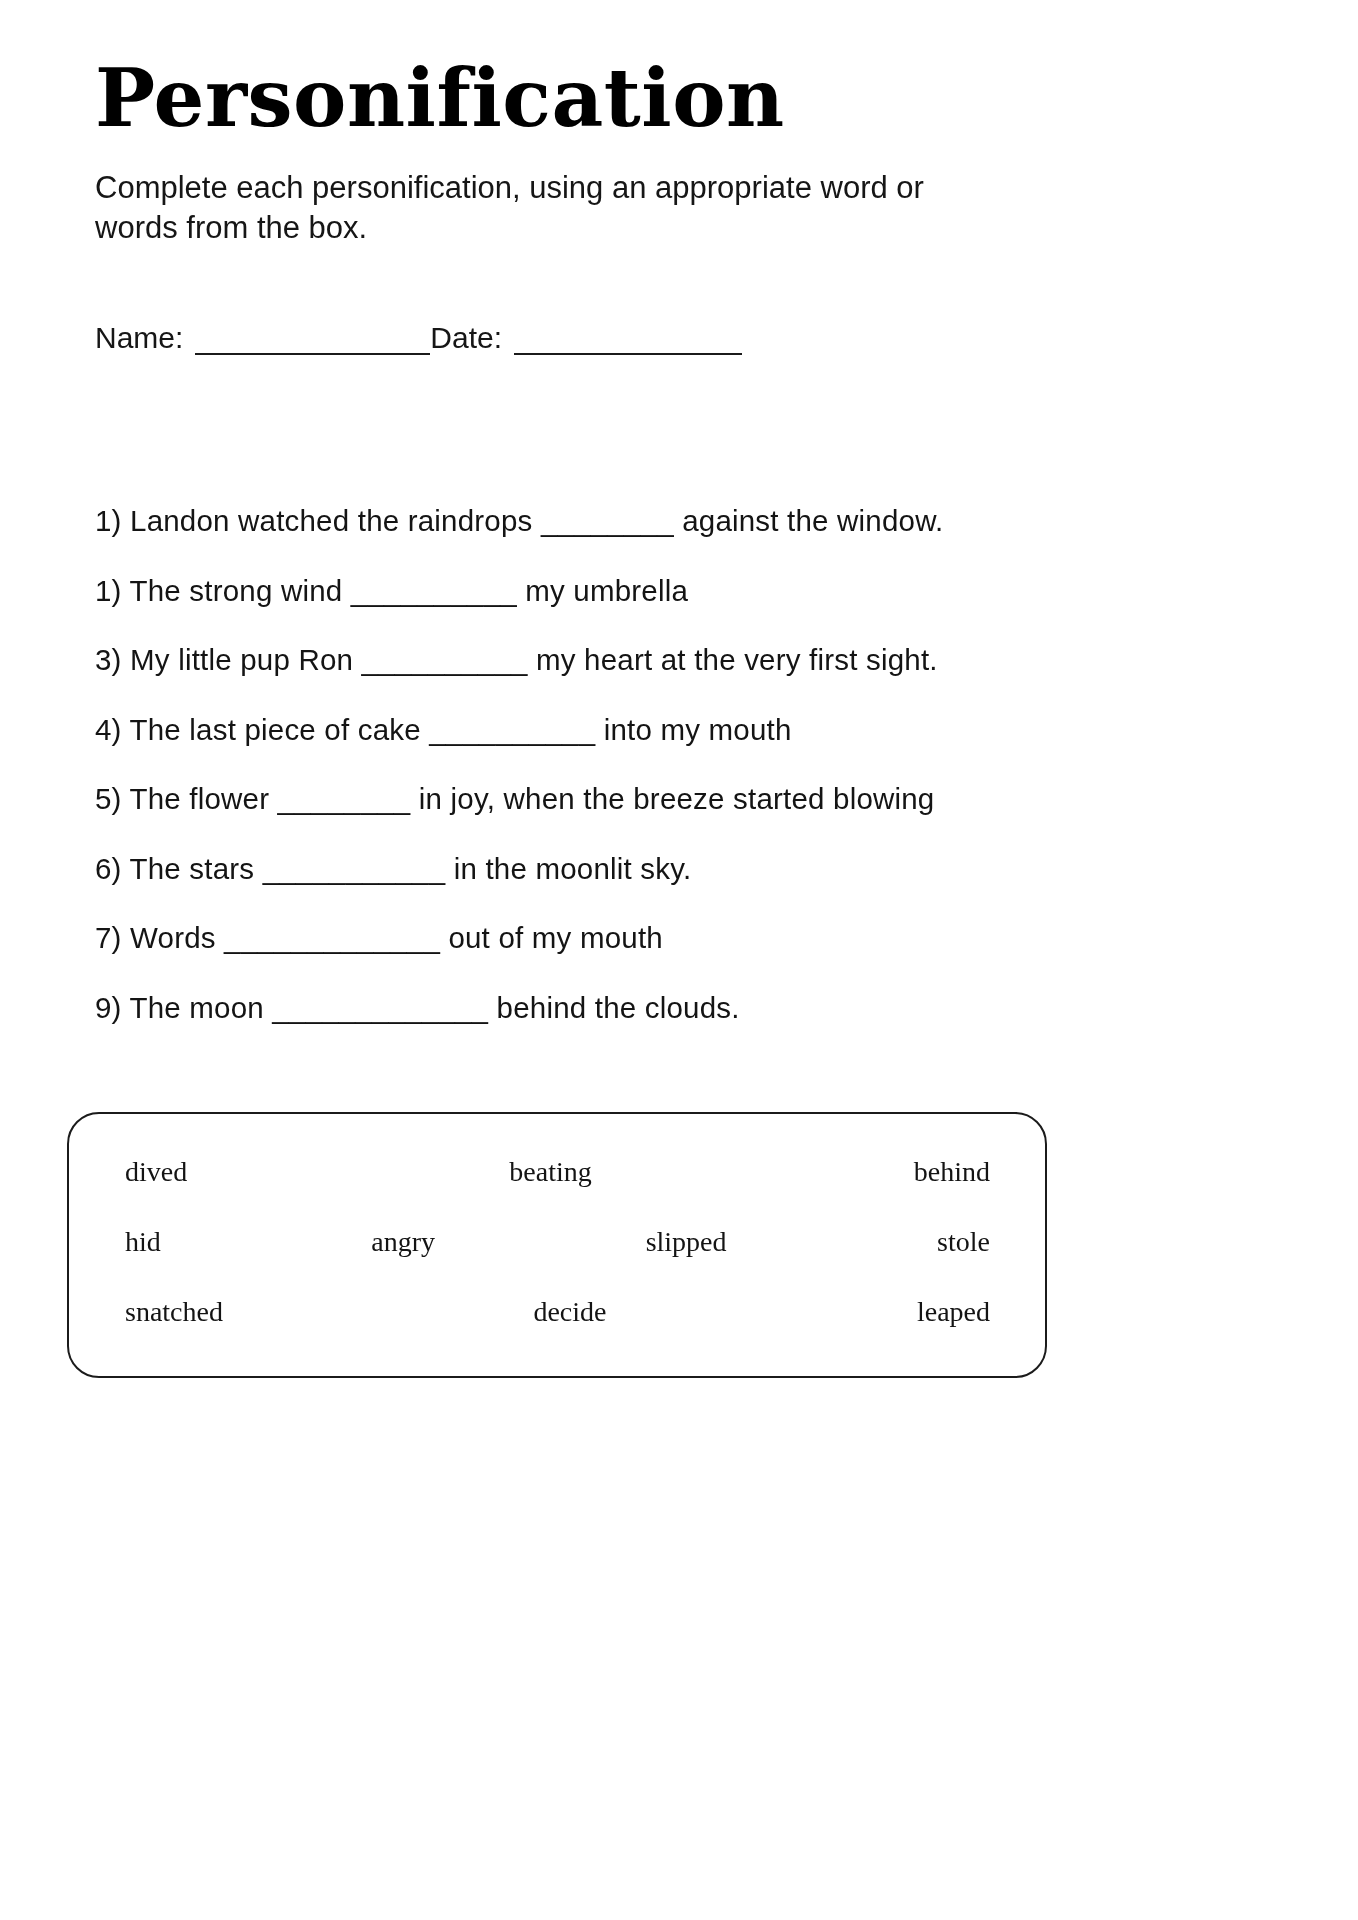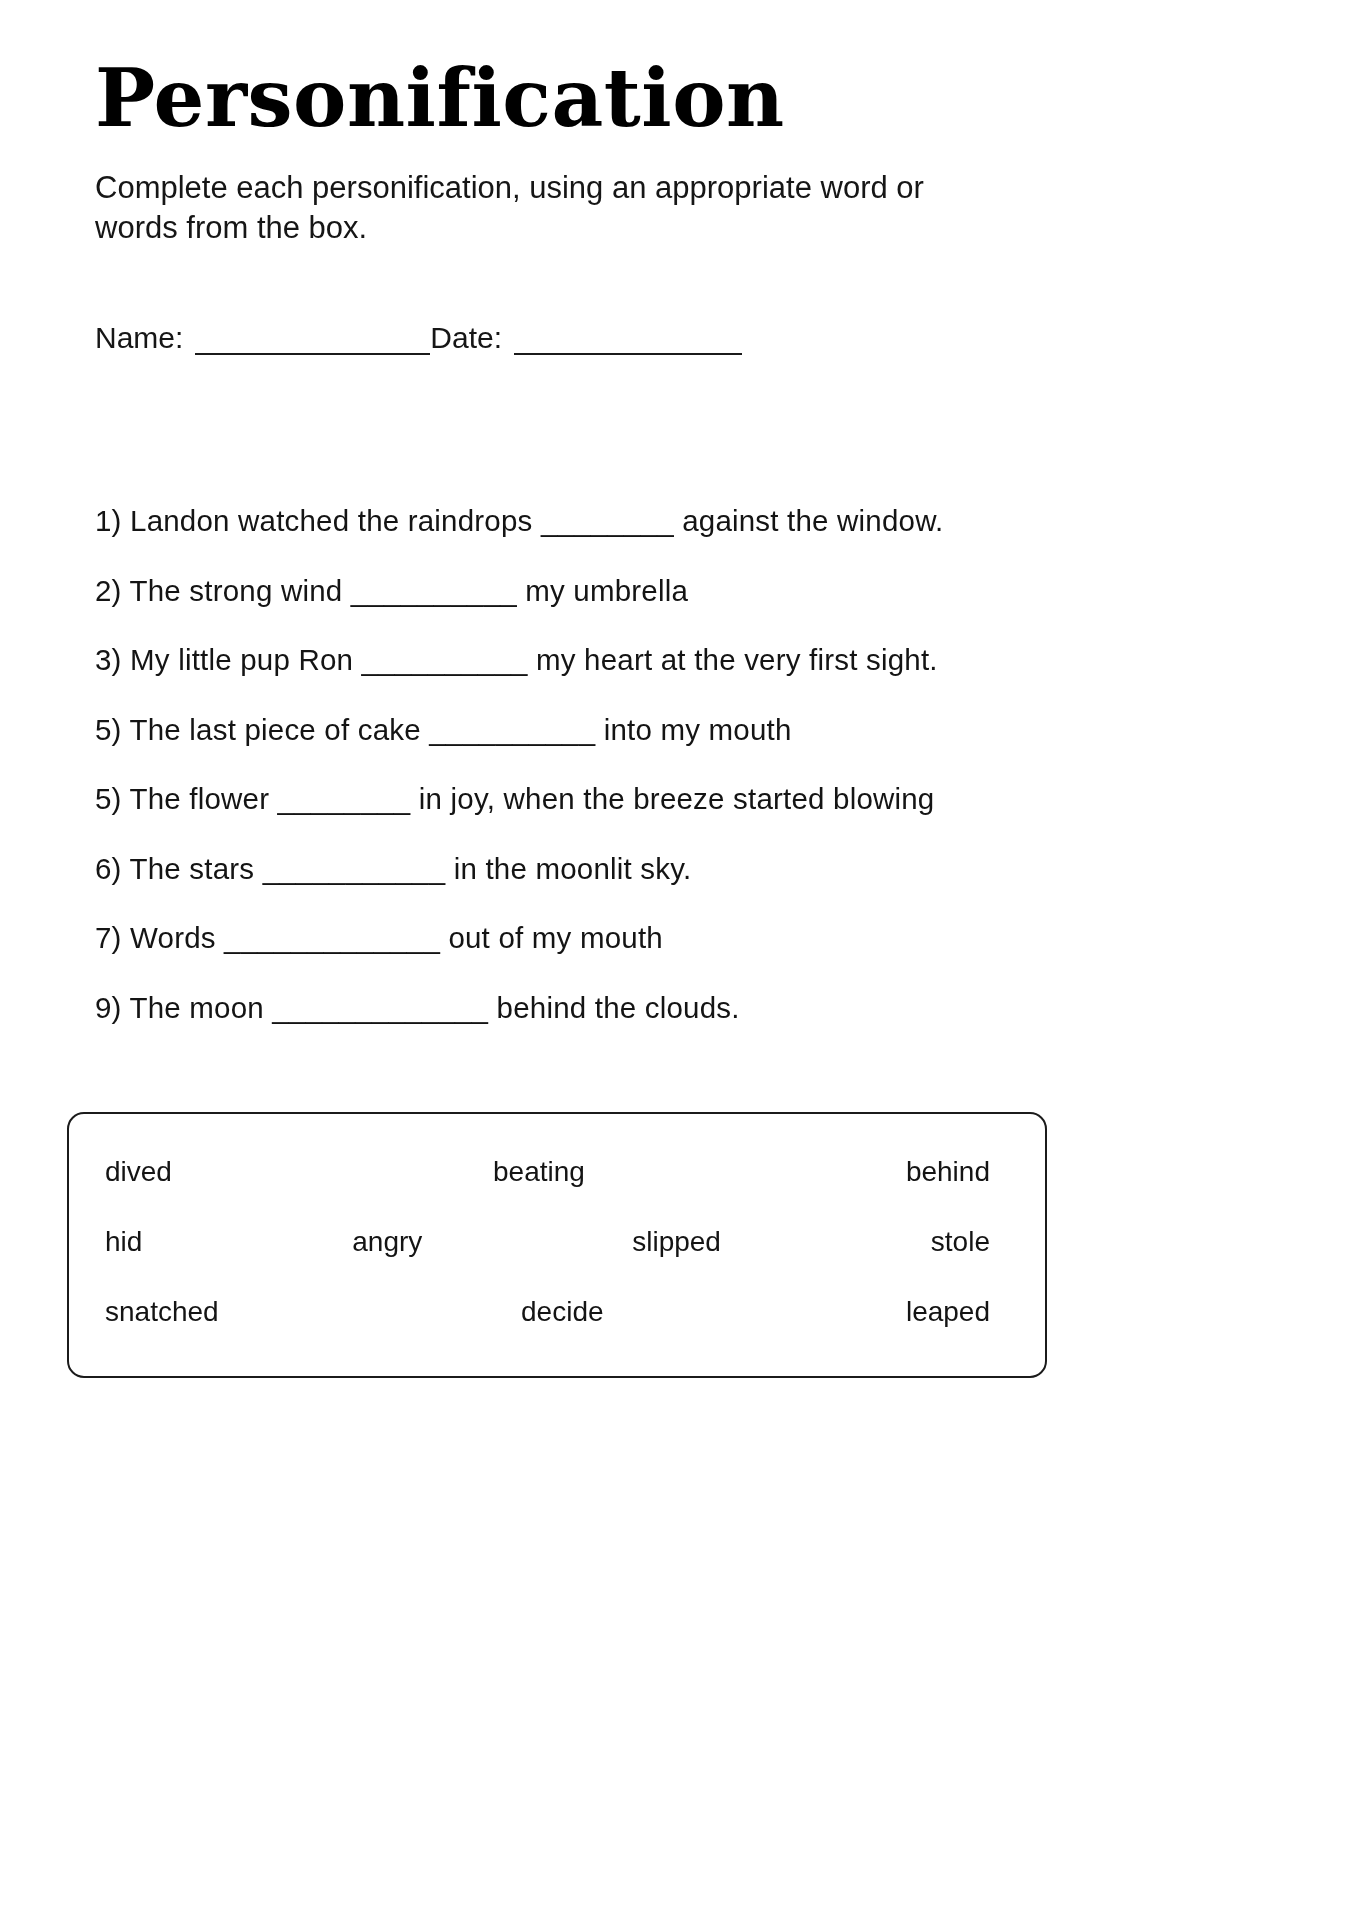--- a/index.html
+++ b/index.html
@@ -57,22 +57,23 @@
     line-height: 36px;
     margin-bottom: 33.5px;
     letter-spacing: 0.2px;
     white-space: nowrap;
   }
   .word-box {
     margin-left: -28px;
     margin-top: 86px;
     width: 980px;
     border: 2.5px solid #1b1b1b;
-    border-radius: 17px;
-    padding: 42px 55px 48px 36px;
+    border-radius: 32px;
+    padding: 42px 55px 48px 56px;
+    font-family: Liberation Serif, serif;
   }
   .word-row {
     display: flex;
     justify-content: space-between;
     font-size: 28px;
     color: #141414;
   }
   .word-row + .word-row { margin-top: 38px; }
   .word { display: inline-block; }
 </style>
@@ -87,23 +88,23 @@
 
   <div class="name-date-row">
     <span class="nd-label">Name:</span>
     <span class="blank-line name-blank"></span>
     <span class="nd-label date-label">Date:</span>
     <span class="blank-line date-blank"></span>
   </div>
 
   <div class="questions">
     <div class="question">1) Landon watched the raindrops ________ against the window.</div>
-    <div class="question">2) The strong wind __________ my umbrella</div>
+    <div class="question">1) The strong wind __________ my umbrella</div>
     <div class="question">3) My little pup Ron __________ my heart at the very first sight.</div>
-    <div class="question">5) The last piece of cake __________ into my mouth</div>
+    <div class="question">4) The last piece of cake __________ into my mouth</div>
     <div class="question">5) The flower ________ in joy, when the breeze started blowing</div>
     <div class="question">6) The stars ___________ in the moonlit sky.</div>
     <div class="question">7) Words _____________ out of my mouth</div>
     <div class="question">9) The moon _____________ behind the clouds.</div>
   </div>
 
   <div class="word-box">
     <div class="word-row">
       <span class="word">dived</span>
       <span class="word">beating</span>

